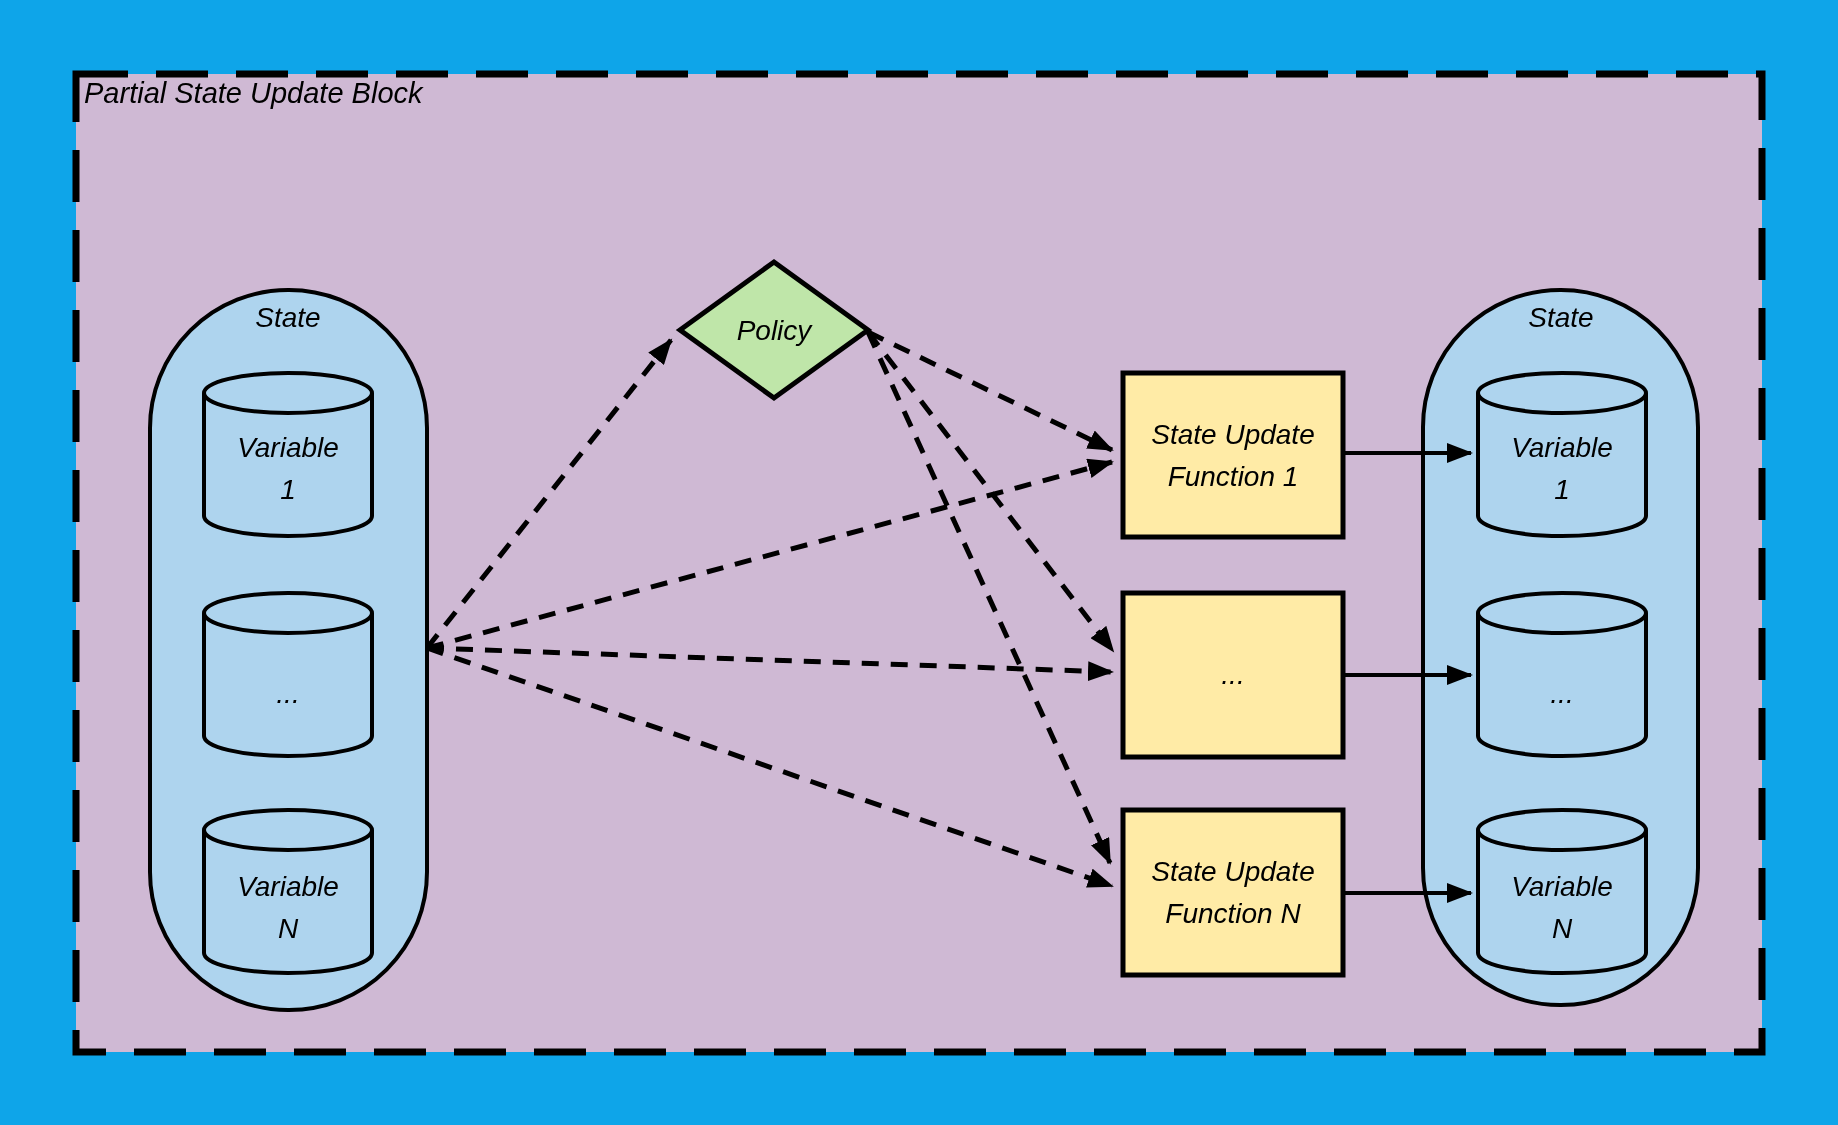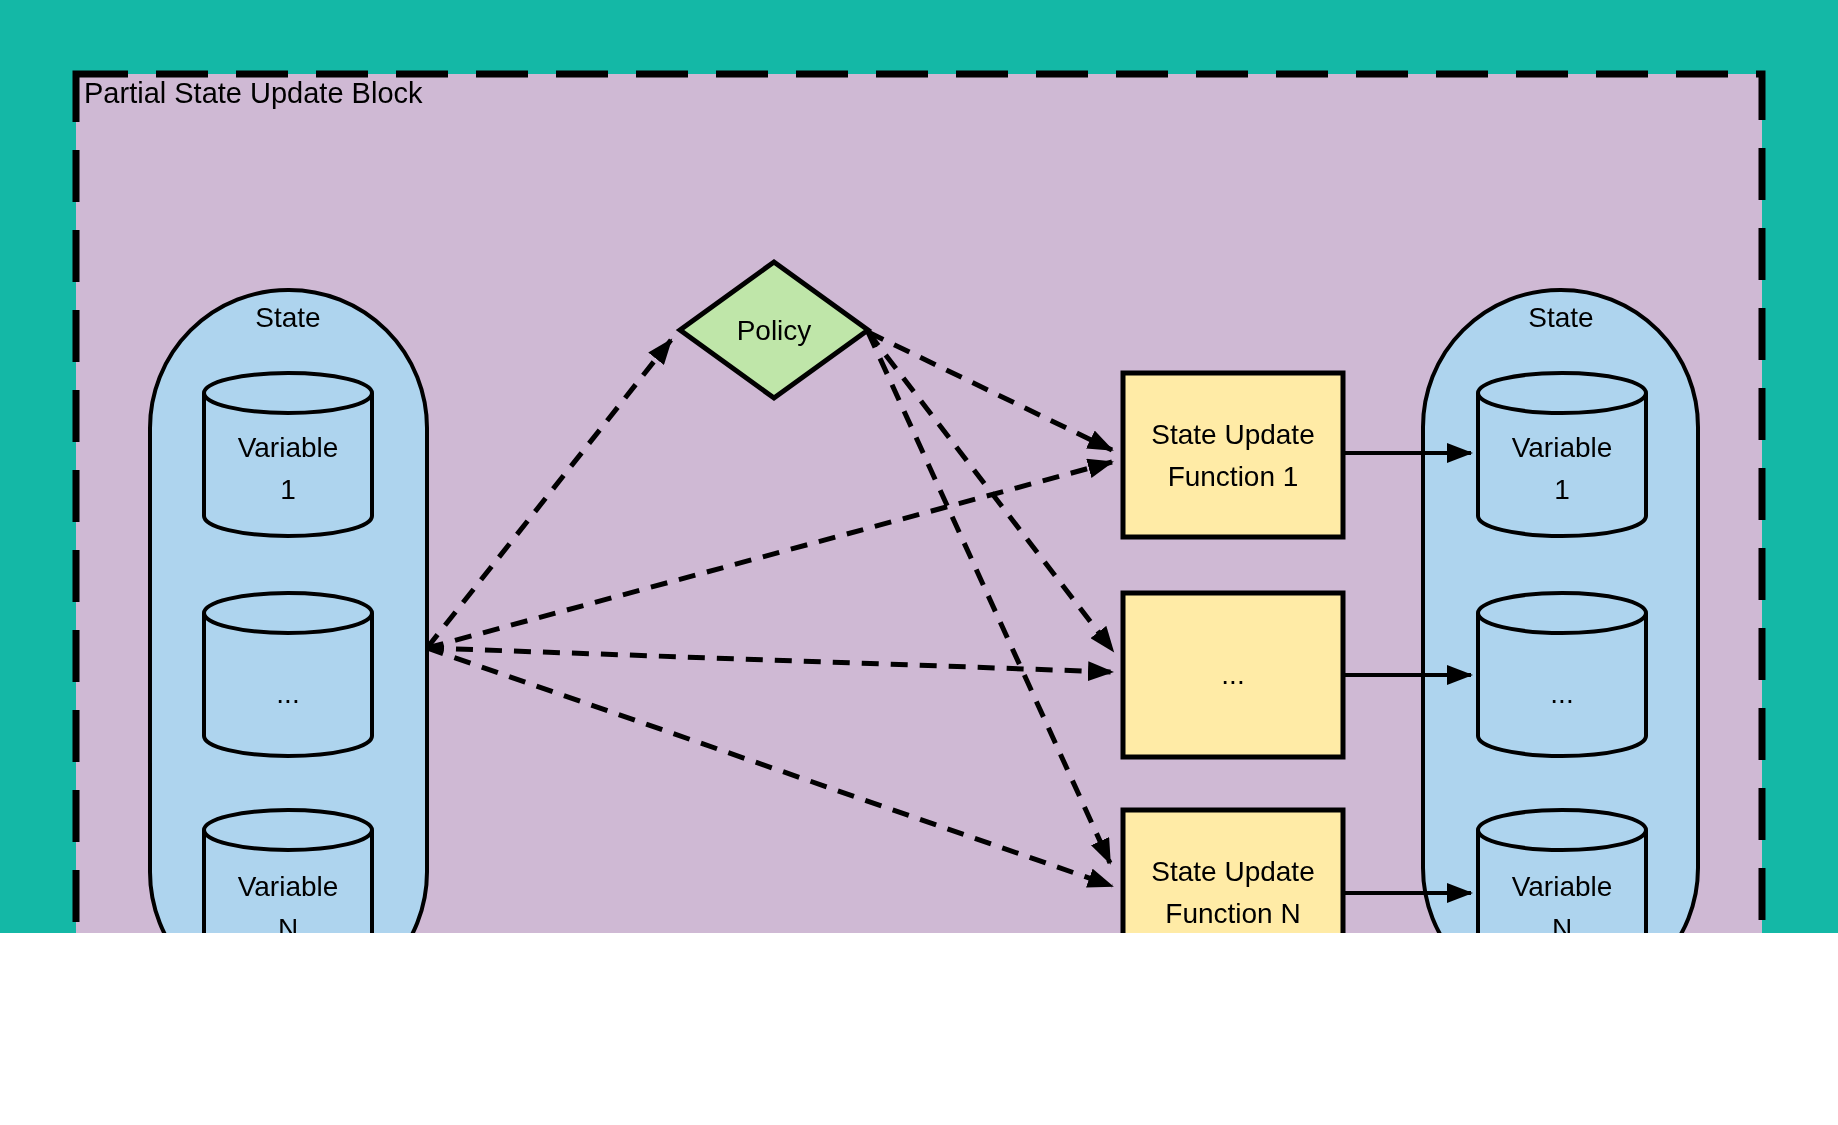--- a/index.html
+++ b/index.html
@@ -1,16 +1,16 @@
 <!DOCTYPE html>
 <html><head>
 <meta charset="utf-8">
 <style>
   html,body{margin:0;padding:0;background:#ffffff;}
-  .stage{position:relative;width:1838px;height:933px;background:#14b8a6;overflow:hidden;}
+  .stage{position:relative;width:1838px;height:1125px;background:#0ea5e9;overflow:hidden;font-style:italic;}
   svg{display:block;}
   text{font-family:"Liberation Sans","DejaVu Sans",sans-serif;font-size:28px;fill:#000000;}
   .title-text{font-size:29px;}
   .shape{stroke:#000000;}
   .capsule{stroke-width:4px;}
   .cyl{stroke-width:4px;}
   .diamond{stroke-width:5px;}
   .fnbox{stroke-width:5px;}
   .dashed-arrow{stroke:#000000;stroke-width:5px;fill:none;stroke-dasharray:17 12;}
   .solid-arrow{stroke:#000000;stroke-width:4px;fill:none;}

